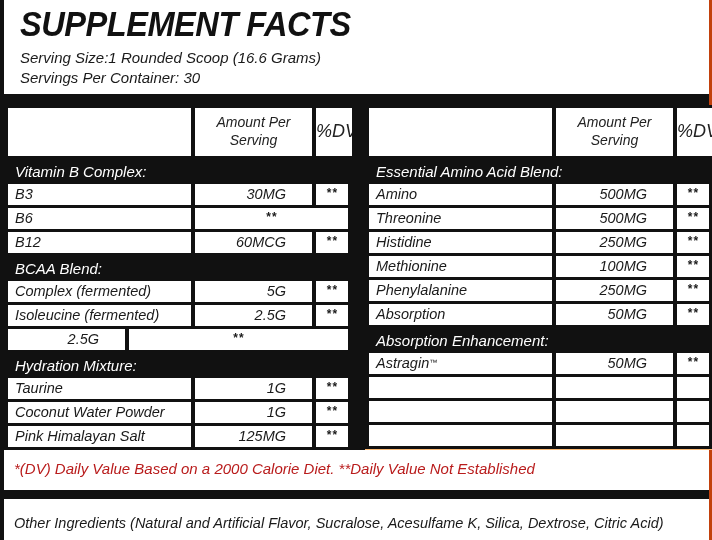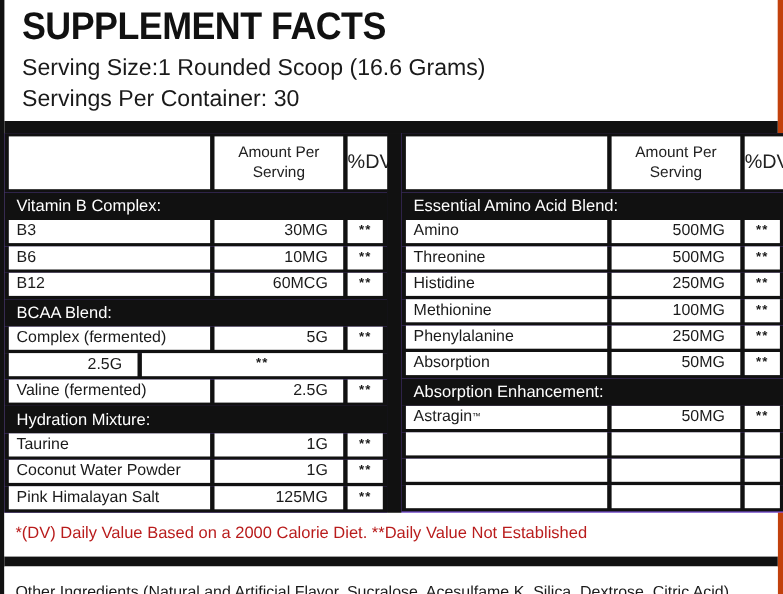--- a/index.html
+++ b/index.html
@@ -15,42 +15,43 @@
     color: #111111;
     overflow: hidden;
   }
 
   .label {
     position: relative;
     width: 712px;
     height: 540px;
     background: #ffffff;
     border-left: 4px solid #111111;
-    border-right: 5px solid #c2410c;
+    border-right: 3px solid #c2410c;
+    font-style: italic;
   }
 
   
   .header-block {
     padding: 6px 0 6px 16px;
   }
 
   .title {
     font-family: "Liberation Sans Narrow", "Liberation Sans", sans-serif;
     font-size: 35px;
     font-weight: 700;
     letter-spacing: -0.5px;
     line-height: 1.02;
     transform: scaleX(0.93);
     transform-origin: left center;
     color: #111111;
     white-space: nowrap;
   }
 
   .serving-line {
-    font-size: 21px;
+    font-size: 15px;
     line-height: 1.33;
     color: #1a1a1a;
     white-space: nowrap;
   }
   .serving-line.first { margin-top: 6px; }
 
   
   .bar-thick {
     height: 11px;
     background: #111111;
@@ -63,21 +64,21 @@
 
   
   .tables {
     display: flex;
     align-items: stretch;
     background: #111111;
   }
 
   .half {
     width: 348px;
-    background: #8b5cf6;
+    background: #fdba74;
     display: flex;
     flex-direction: column;
   }
 
   .divider {
     width: 13px;
     background: #111111;
     flex: 0 0 13px;
   }
 
@@ -102,21 +103,21 @@
   .c-name {
     flex: 0 0 183px;
     margin-left: 4px;
     padding-left: 7px;
   }
 
   .c-amt {
     flex: 0 0 117px;
     margin-left: 4px;
     justify-content: flex-end;
-    padding-right: 14px;
+    padding-right: 26px;
   }
 
   .c-dv {
     flex: 1 1 auto;
     margin-left: 4px;
     margin-right: 4px;
     justify-content: center;
     font-size: 12px;
     font-weight: 700;
     letter-spacing: 1px;
@@ -198,42 +199,41 @@
 
       <div class="row-band">Vitamin B Complex:</div>
 
       <div class="row">
         <div class="cell c-name">B3</div>
         <div class="cell c-amt">30MG</div>
         <div class="cell c-dv">**</div>
       </div>
       <div class="row">
         <div class="cell c-name">B6</div>
-        <div class="cell c-amt">10MG</div>
         <div class="cell c-dv">**</div>
       </div>
       <div class="row">
         <div class="cell c-name">B12</div>
         <div class="cell c-amt">60MCG</div>
         <div class="cell c-dv">**</div>
       </div>
 
       <div class="row-band">BCAA Blend:</div>
 
       <div class="row">
         <div class="cell c-name">Complex (fermented)</div>
         <div class="cell c-amt">5G</div>
         <div class="cell c-dv">**</div>
       </div>
       <div class="row">
+        <div class="cell c-name">Isoleucine (fermented)</div>
         <div class="cell c-amt">2.5G</div>
         <div class="cell c-dv">**</div>
       </div>
       <div class="row">
-        <div class="cell c-name">Valine (fermented)</div>
         <div class="cell c-amt">2.5G</div>
         <div class="cell c-dv">**</div>
       </div>
 
       <div class="row-band">Hydration Mixture:</div>
 
       <div class="row">
         <div class="cell c-name">Taurine</div>
         <div class="cell c-amt">1G</div>
         <div class="cell c-dv">**</div>

